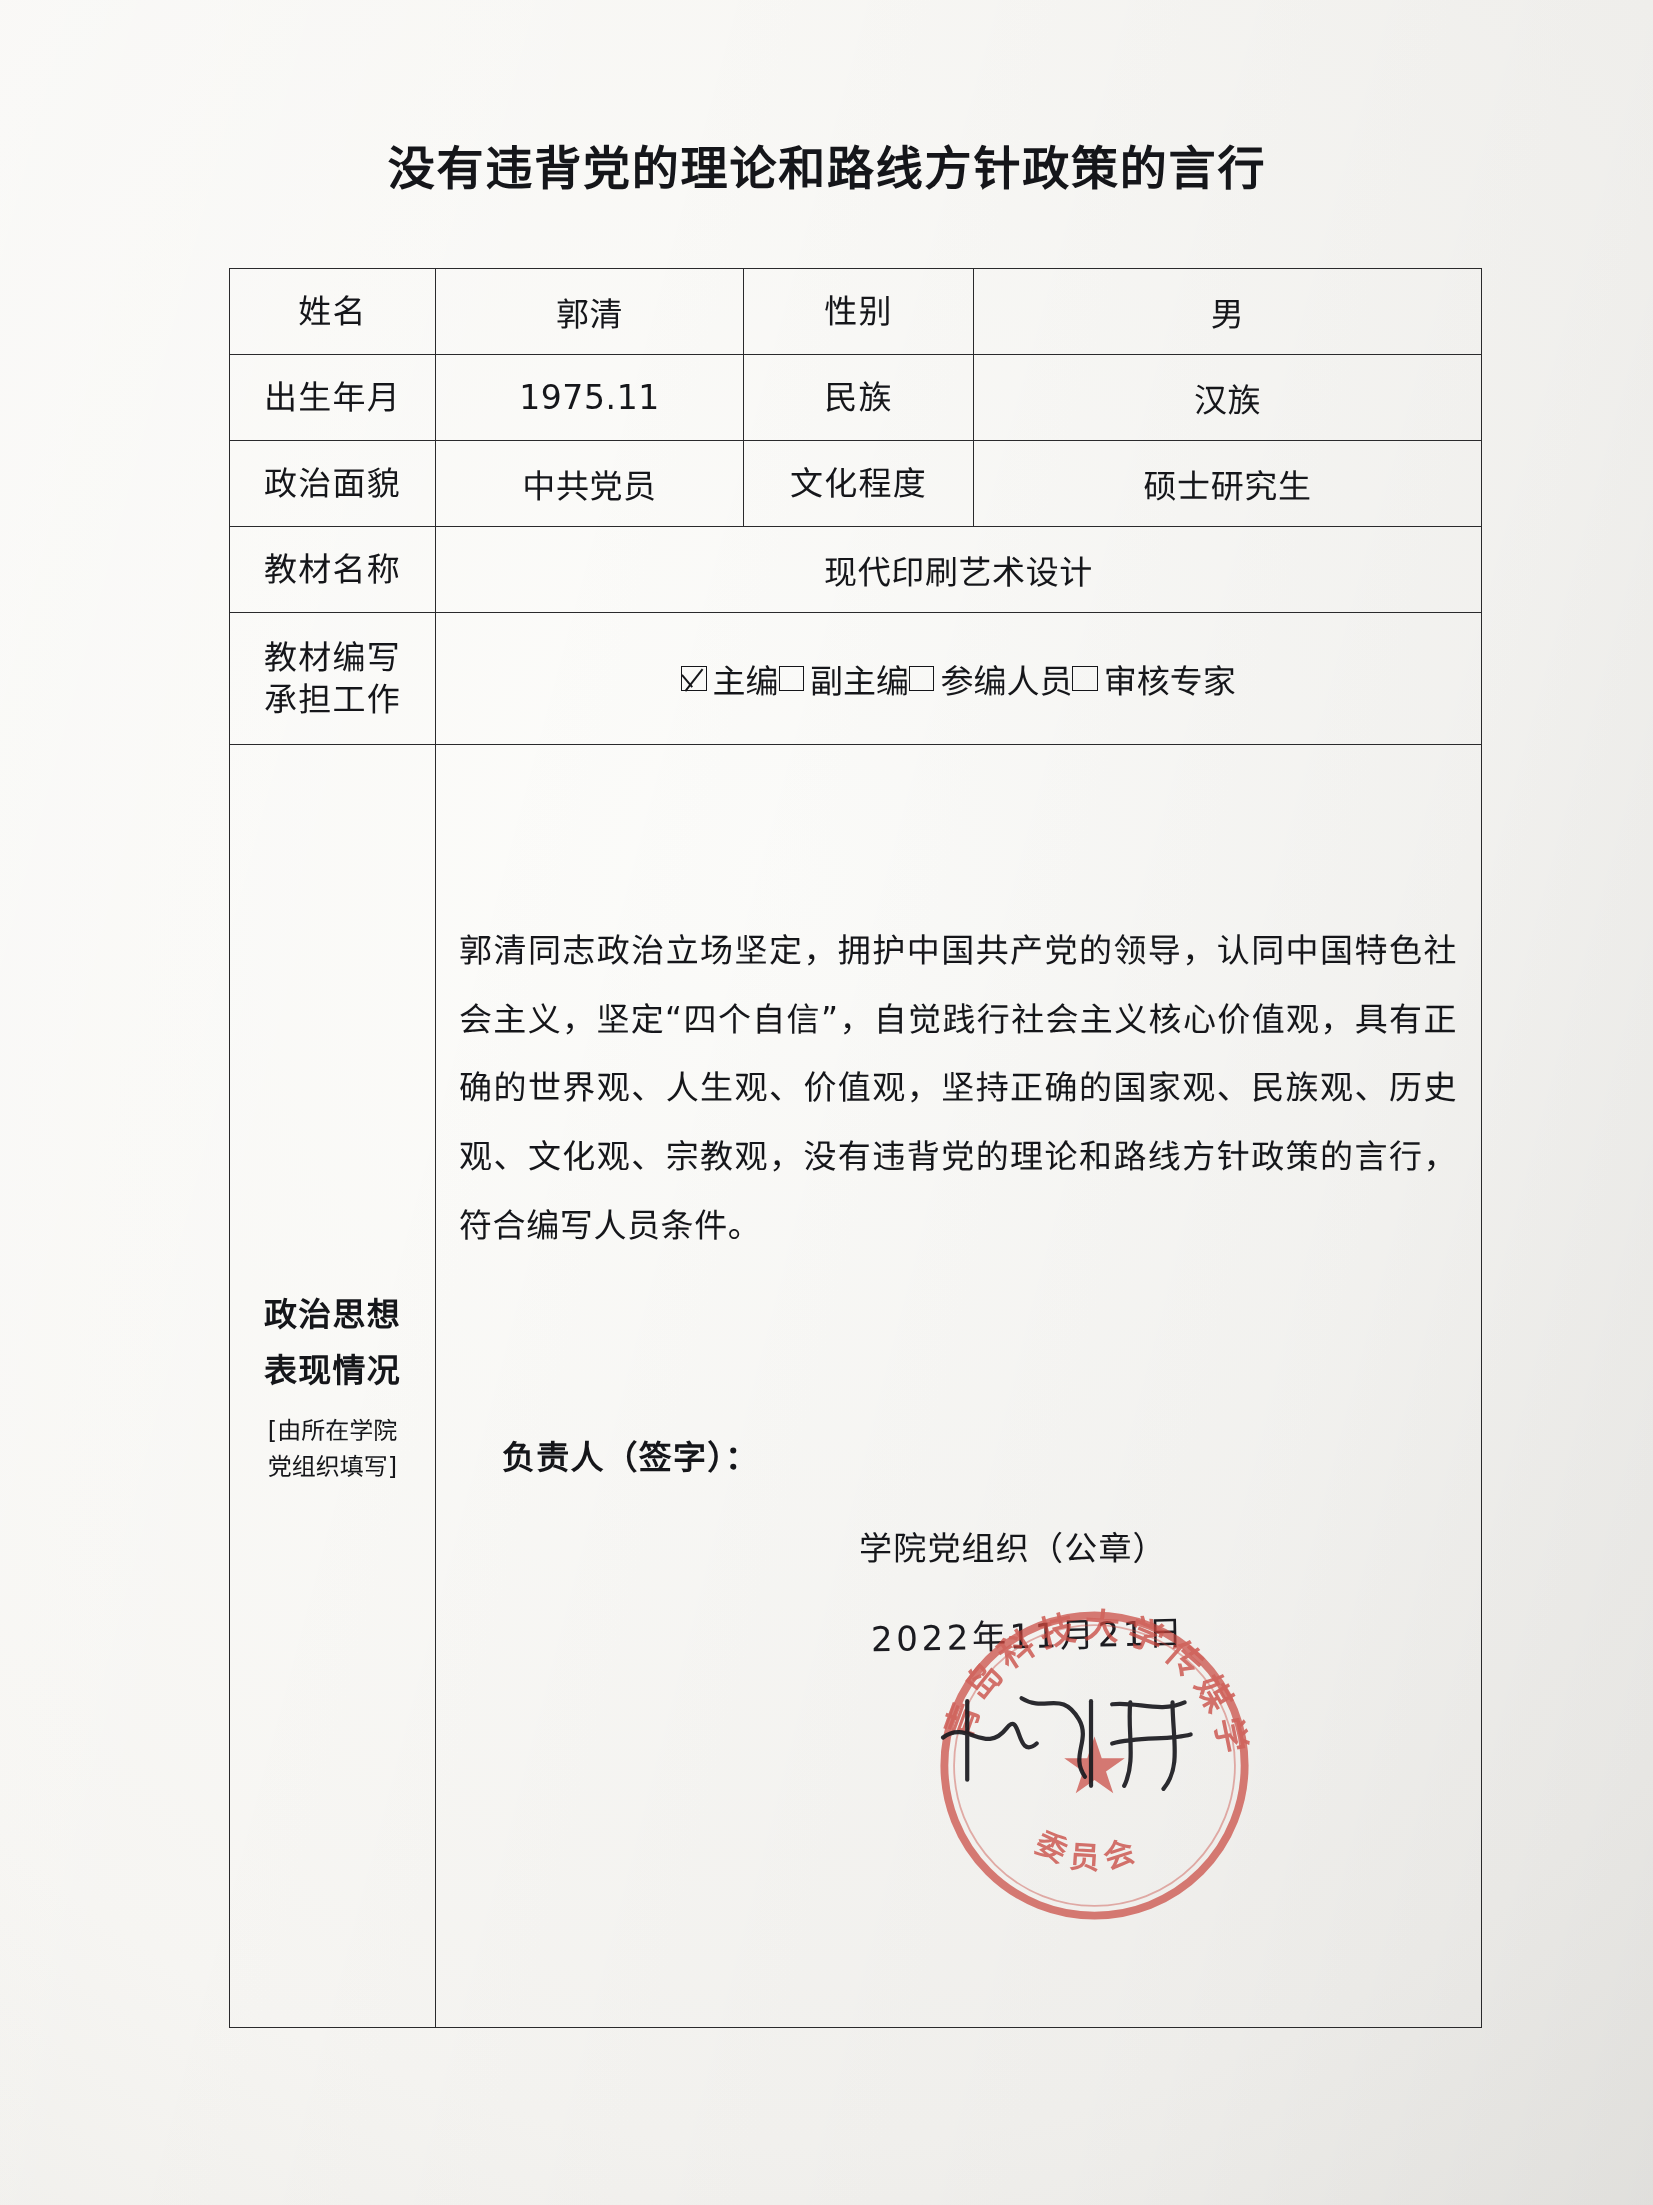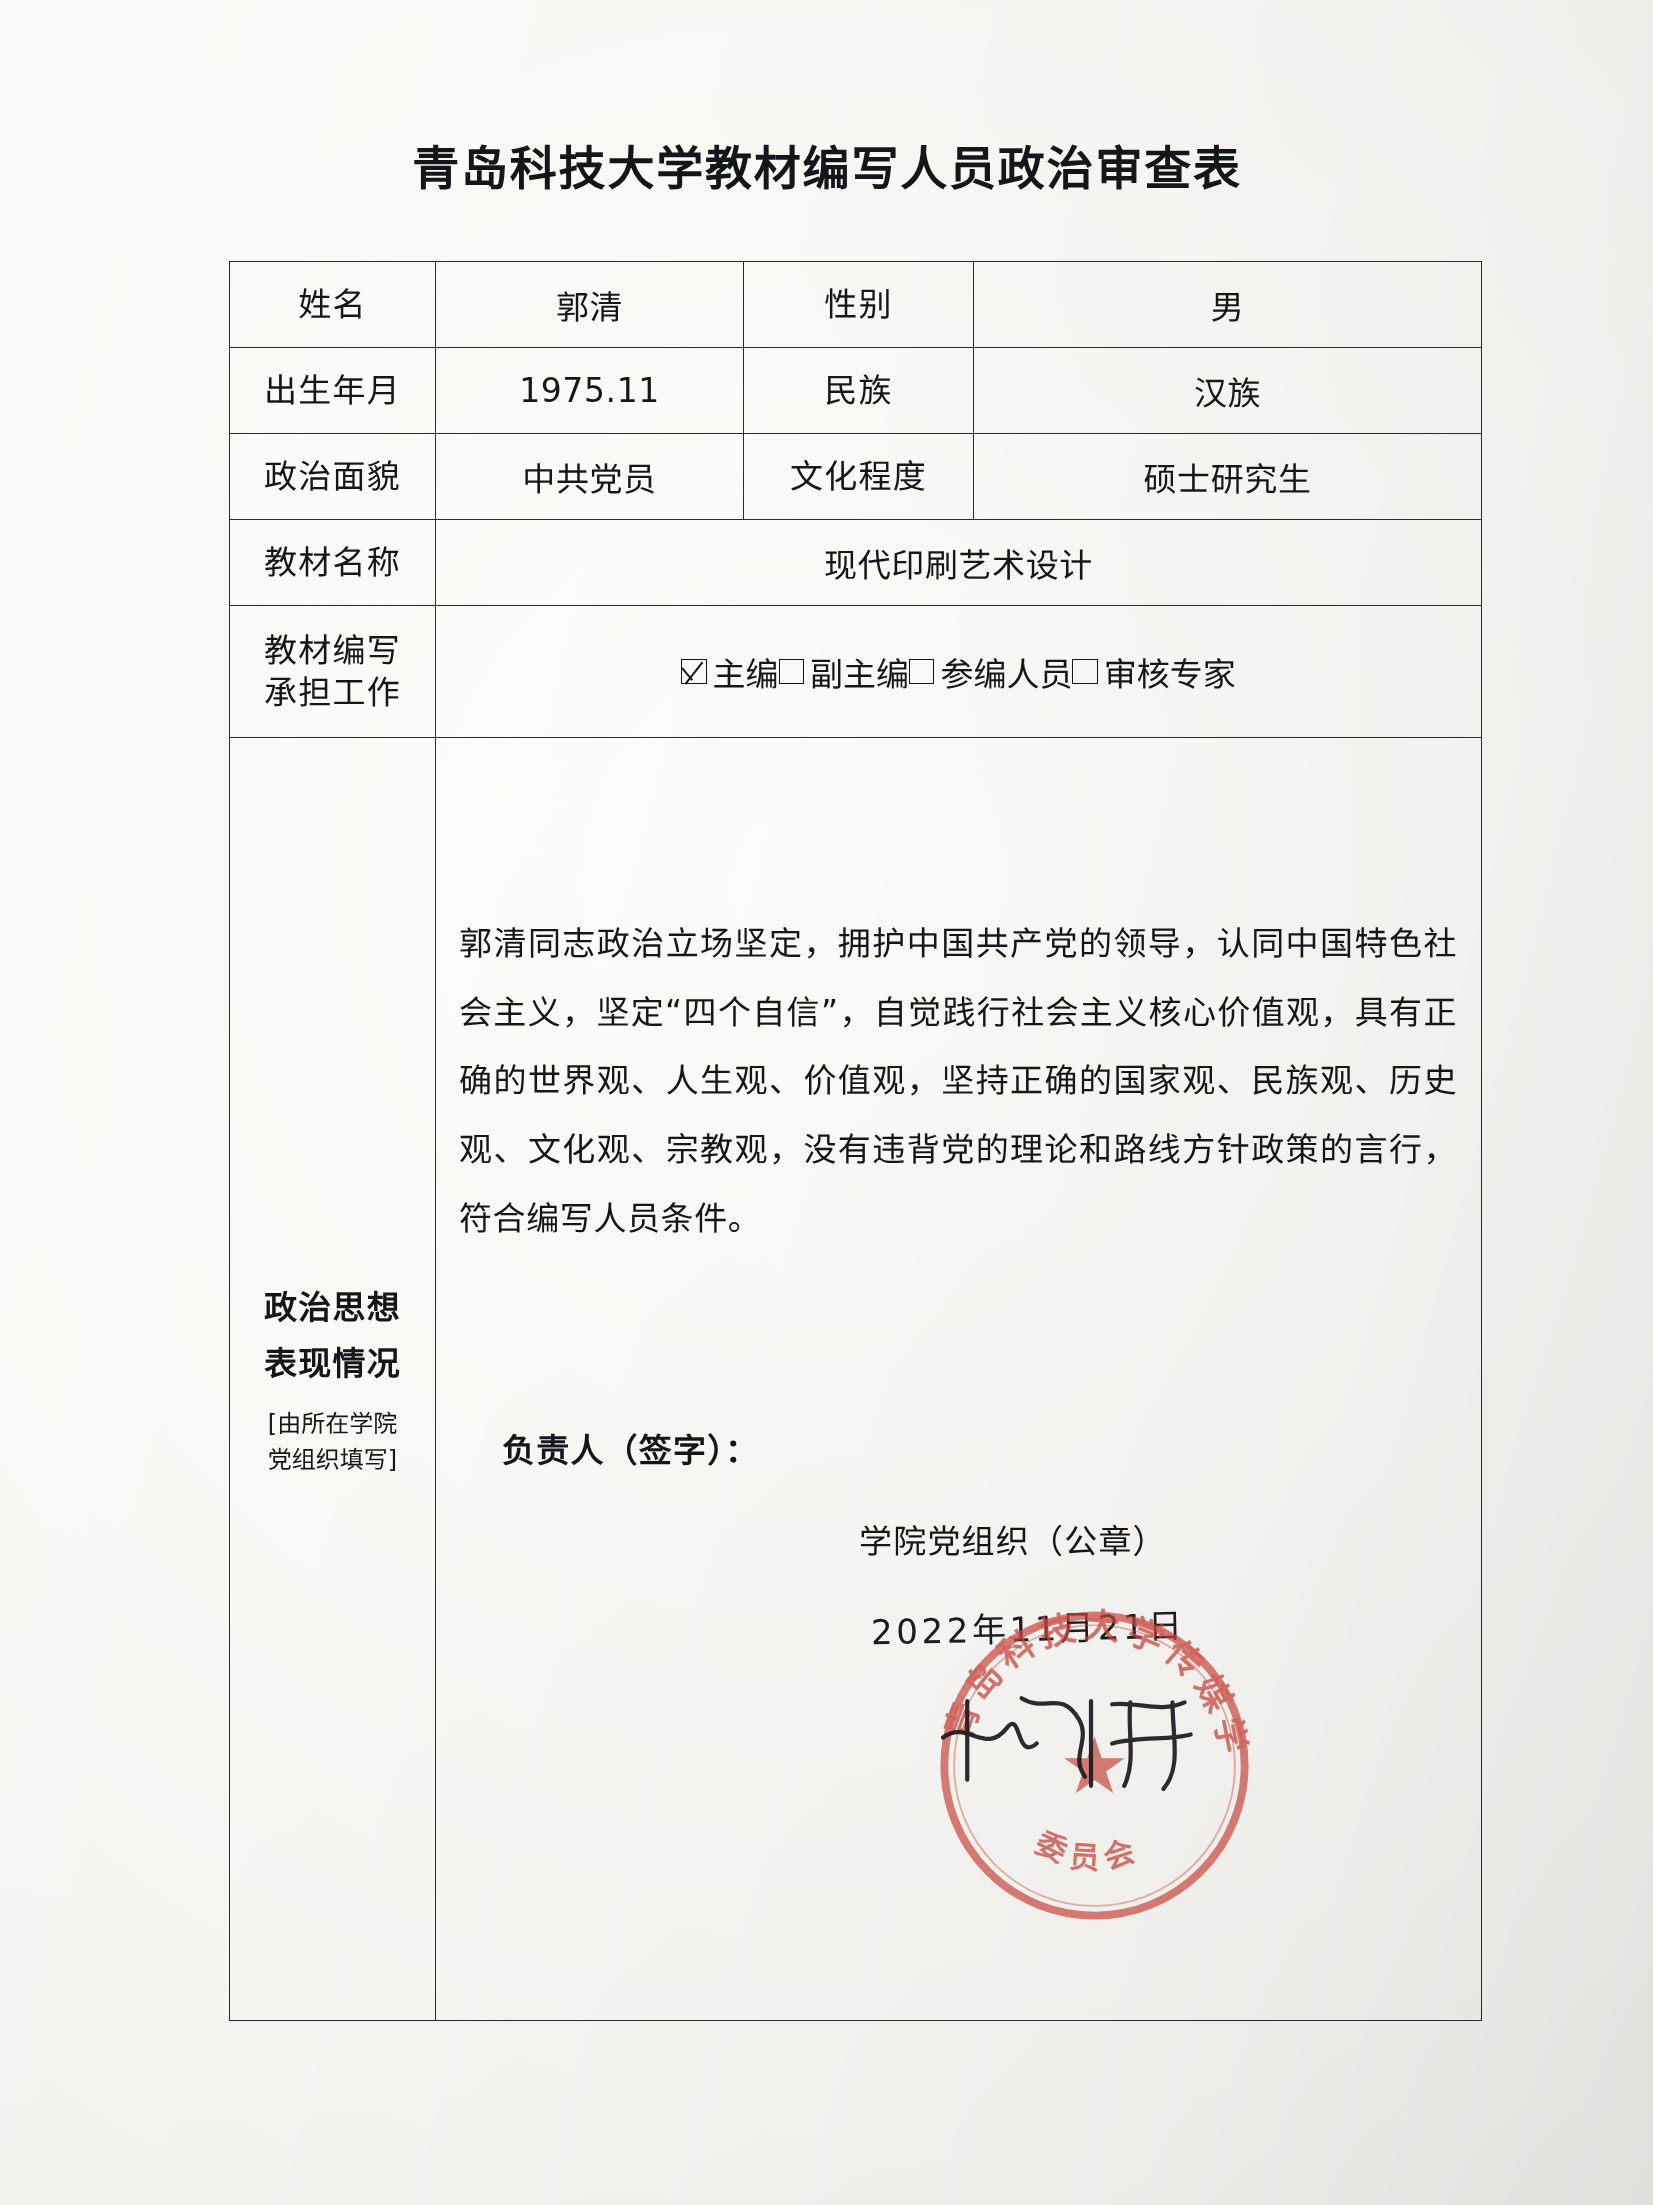--- a/index.html
+++ b/index.html
@@ -50,21 +50,21 @@
     font-weight: 700;
     font-size: 47px;
     letter-spacing: 1.8px;
     color: #15161a;
   }
 
   
   .table-wrap {
     position: absolute;
     left: 229px;
-    top: 261px;
+    top: 268px;
     width: 1251px;
   }
   table.form {
     border-collapse: collapse;
     width: 1251px;
     table-layout: fixed;
     color: #15161a;
   }
   table.form td {
     border: 1.8px solid #2a2a2c;
@@ -219,21 +219,21 @@
     pointer-events: none;
   }
 </style>
 </head>
 <body>
 
 <div class="paper"></div>
 
 <div class="sheet">
 
-  <div class="doc-title">青岛科技大学教材编写人员政治审查表</div>
+  <div class="doc-title">没有违背党的理论和路线方针政策的言行</div>
 
   <div class="table-wrap">
     <table class="form">
       <colgroup>
         <col style="width:206px">
         <col style="width:308px">
         <col style="width:230px">
         <col style="width:508px">
       </colgroup>
       <tbody>

